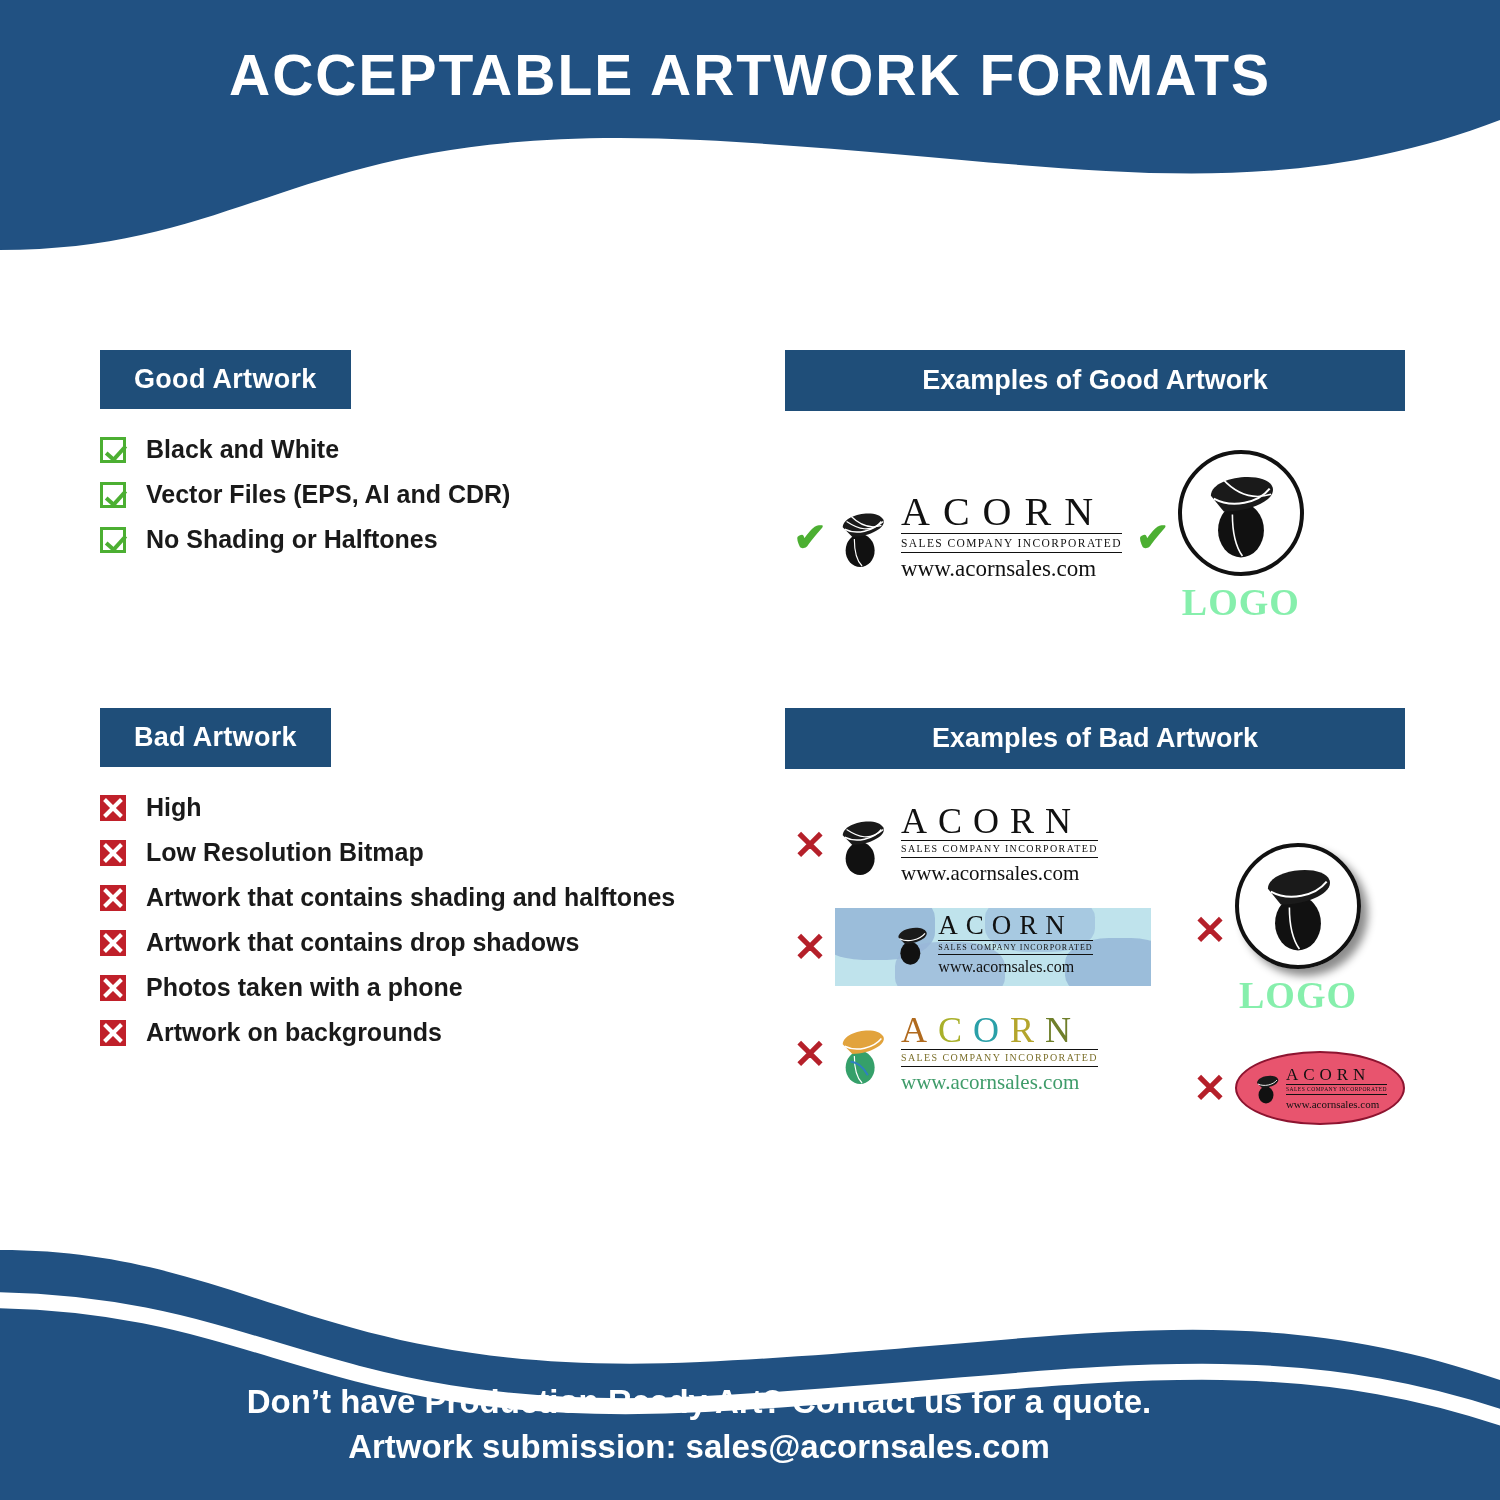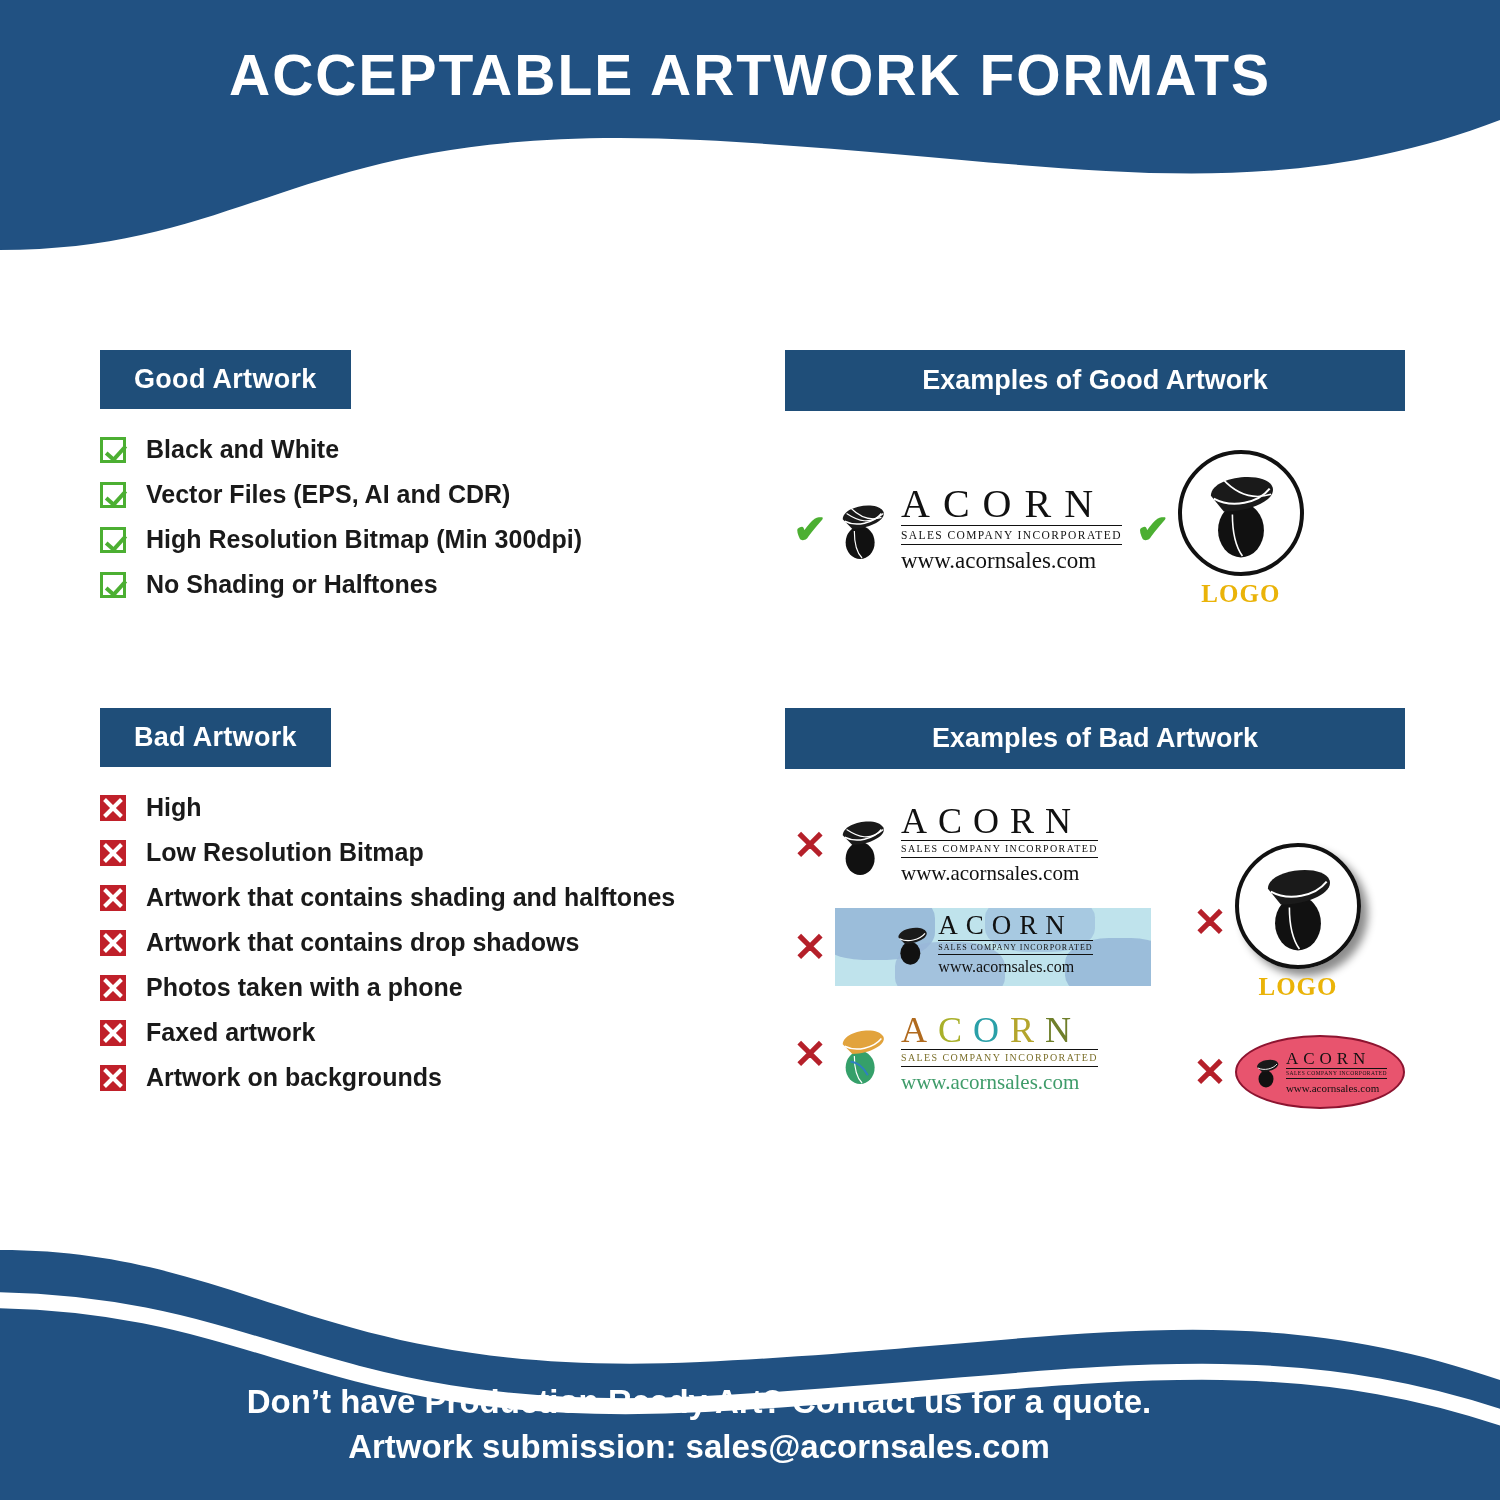--- a/index.html
+++ b/index.html
@@ -115,21 +115,21 @@
 
   .acorn-ico { width: 58px; height: 62px; margin-right: 8px; flex: 0 0 58px; }
 
   
   .logo-badge { text-align: center; }
   .logo-circle {
     width: 126px; height: 126px; border: 4px solid #111; border-radius: 50%;
     display: flex; align-items: center; justify-content: center; margin: 0 auto;
   }
   .logo-caption {
-    font-family: "Liberation Serif", serif; font-weight: bold; font-size: 25px; letter-spacing: 1px; margin-top: 4px; color:#eab308;
+    font-family: "Liberation Serif", serif; font-weight: bold; font-size: 38px; letter-spacing: 1px; margin-top: 4px; color:#86efac;
   }
 
   
   .camo-box {
     width: 316px; height: 78px; position: relative; overflow: hidden;
     background: #bfe3ec;
   }
   .camo-box .blob { position: absolute; background: #7d9fc7; opacity: .75; border-radius: 40%; }
 
   
@@ -190,26 +190,20 @@
           <li>
             <span class="mark">
                 <span class="chk"></span>
               </span>
             <span>Vector Files (EPS, AI and CDR)</span>
           </li>
           <li>
             <span class="mark">
                 <span class="chk"></span>
               </span>
-            <span>High Resolution Bitmap (Min 300dpi)</span>
-          </li>
-          <li>
-            <span class="mark">
-                <span class="chk"></span>
-              </span>
             <span>No Shading or Halftones</span>
           </li>
         </ul>
       </div>
 
       <div class="hdr-bad" style="position:absolute; top:378px; left:0;">
         <div class="section-header">Bad Artwork</div>
         <ul class="list">
           <li>
             <span class="mark">
@@ -233,26 +227,20 @@
             <span class="mark">
                 <span class="xbox"></span>
               </span>
             <span>Artwork that contains drop shadows</span>
           </li>
           <li>
             <span class="mark">
                 <span class="xbox"></span>
               </span>
             <span>Photos taken with a phone</span>
-          </li>
-          <li>
-            <span class="mark">
-                <span class="xbox"></span>
-              </span>
-            <span>Faxed artwork</span>
           </li>
           <li>
             <span class="mark">
                 <span class="xbox"></span>
               </span>
             <span>Artwork on backgrounds</span>
           </li>
         </ul>
       </div>
 

